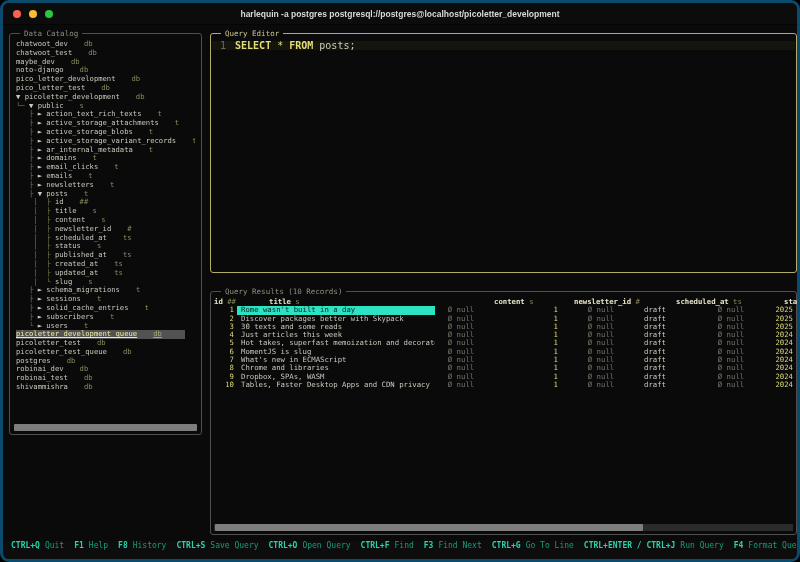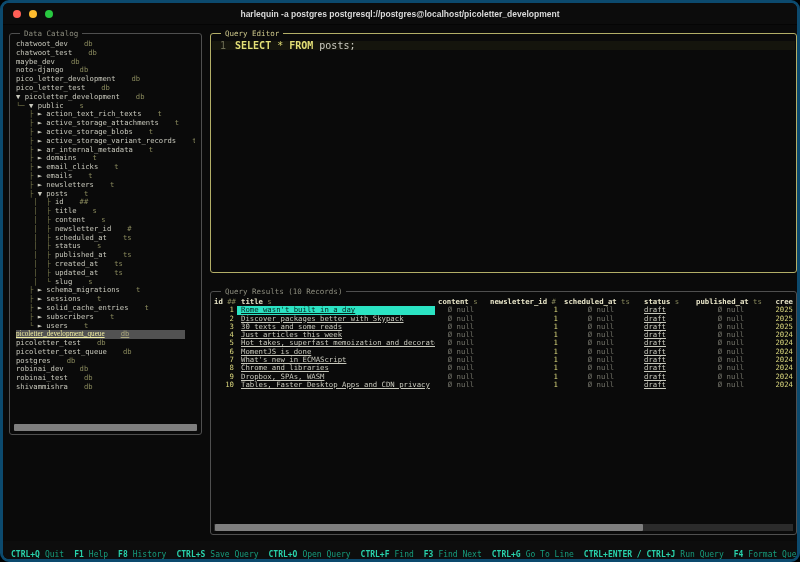--- a/index.html
+++ b/index.html
@@ -26,21 +26,21 @@
 
   
   .catalog-panel { left:6px; top:8px; width:193px; height:402px; }
   .tree { position:absolute; top:6px; left:6px; right:6px; }
   .trow { display:block; height:8.8px; line-height:8.8px; font-size:7.2px; white-space:pre; overflow:hidden; }
   .guide { color:#7c7c4e; }
   .arrow { color:#c9c9bd; }
   .tname { color:#c9c9bd; }
   .tsuffix { color:#8b8b5e; margin-left:16px; }
   .trow.selected { background:#525252; width:calc(100% - 10px); }
-  .trow.selected .tname { color:#f0eda2; text-decoration:underline;font-family:Liberation Serif, serif; }
+  .trow.selected .tname { color:#f0eda2; text-decoration:underline; }
   .trow.selected .tsuffix { color:#aaa77c; text-decoration:underline; }
 
   
   .editor-panel { left:207px; top:8px; width:587px; height:240px; border-color:#b3ae67; }
   .editor-panel .panel-title { color:#cfc98c; }
   .code-line { position:absolute; top:7px; left:1px; right:1px; height:9px; line-height:9px;
                background:#15150d; font-size:10px; padding-left:8px; white-space:pre; }
   .lineno { color:#6e6e54; margin-right:9px; }
   .code span { white-space:pre; }
   .code .kw { color:#e3df76; font-weight:bold; }
@@ -53,39 +53,39 @@
   .controls .tx { margin-left:14px; }
   .checkbox { margin-left:auto; width:11px; height:11px; background:#9a9a9a; color:#0c0c0c;
               font-size:7.5px; font-weight:bold; text-align:center; line-height:11px; display:inline-block; }
   .limit { margin:0 6px; }
   .run-btn { margin-left:12px; margin-right:4px; height:13px; padding:0 13px; border:none; border-radius:2px;
              background:#f1eca0; color:#2a2a08; font-family:inherit; font-size:7.5px; font-weight:bold; line-height:13px; }
 
   
   .results-panel { left:207px; top:266px; width:587px; height:244px; }
   .rgrid { display:grid; grid-template-columns:26px 198px 52px 74px 80px 52px 76px minmax(0,1fr); }
-  .rheader { margin-top:6px; }
+  .rheader { margin-top:6px;gap:28px; }
   .hcell, .cell { padding:0 3px; overflow:hidden; white-space:pre; font-size:7.3px; line-height:8.3px; height:8.3px; }
   .hname { color:#e8e5c8; font-weight:bold; }
   .htype { color:#8b8b5e; }
   .h-right { text-align:right; }
   .cell.k-num { text-align:right; color:#dbd87e; }
-  .cell.k-str { color:#c9c9bd;text-decoration:underline; }
+  .cell.k-str { color:#c9c9bd; }
   .cell.k-null { text-align:center; color:#74746a; }
   .cell.sel { background:#2be3c3; color:#07241c; }
   .col1 { padding-left:4px; }
 
   
   .hscroll { position:absolute; left:3px; right:3px; bottom:3px; height:7px; background:transparent; }
   .results-panel .hscroll { background:#2b2b2b; }
   .thumb { position:absolute; top:0; bottom:0; background:#7e7e7e; border-radius:1px; }
 
   
   .footer { position:absolute; top:538px; left:0; right:0; height:18px; background:#0d0d0d;
-            display:flex; align-items:flex-end; padding-left:8px; font-size:8px; overflow:hidden; }
+            display:flex; align-items:flex-start; padding-left:8px; font-size:8px; overflow:hidden; }
   .binding { margin-right:10px; white-space:pre; }
   .fkey { color:#29d3ac; font-weight:bold; margin-right:5px; }
   .flabel { color:#169c7d; }
 </style>
 </head>
 <body>
 
 <div class="window">
 
   <header class="titlebar">
@@ -218,21 +218,21 @@
             <div class="cell col1 k-str">Hot takes, superfast memoization and decorators</div>
             <div class="cell col2 k-null">Ø null</div>
             <div class="cell col3 k-num">1</div>
             <div class="cell col4 k-null">Ø null</div>
             <div class="cell col5 k-str">draft</div>
             <div class="cell col6 k-null">Ø null</div>
             <div class="cell col7 k-num">2024</div>
           </div>
           <div class="rgrid rrow">
             <div class="cell col0 k-num">6</div>
-            <div class="cell col1 k-str">MomentJS is done</div>
+            <div class="cell col1 k-str">MomentJS is slug</div>
             <div class="cell col2 k-null">Ø null</div>
             <div class="cell col3 k-num">1</div>
             <div class="cell col4 k-null">Ø null</div>
             <div class="cell col5 k-str">draft</div>
             <div class="cell col6 k-null">Ø null</div>
             <div class="cell col7 k-num">2024</div>
           </div>
           <div class="rgrid rrow">
             <div class="cell col0 k-num">7</div>
             <div class="cell col1 k-str">What's new in ECMAScript</div>

